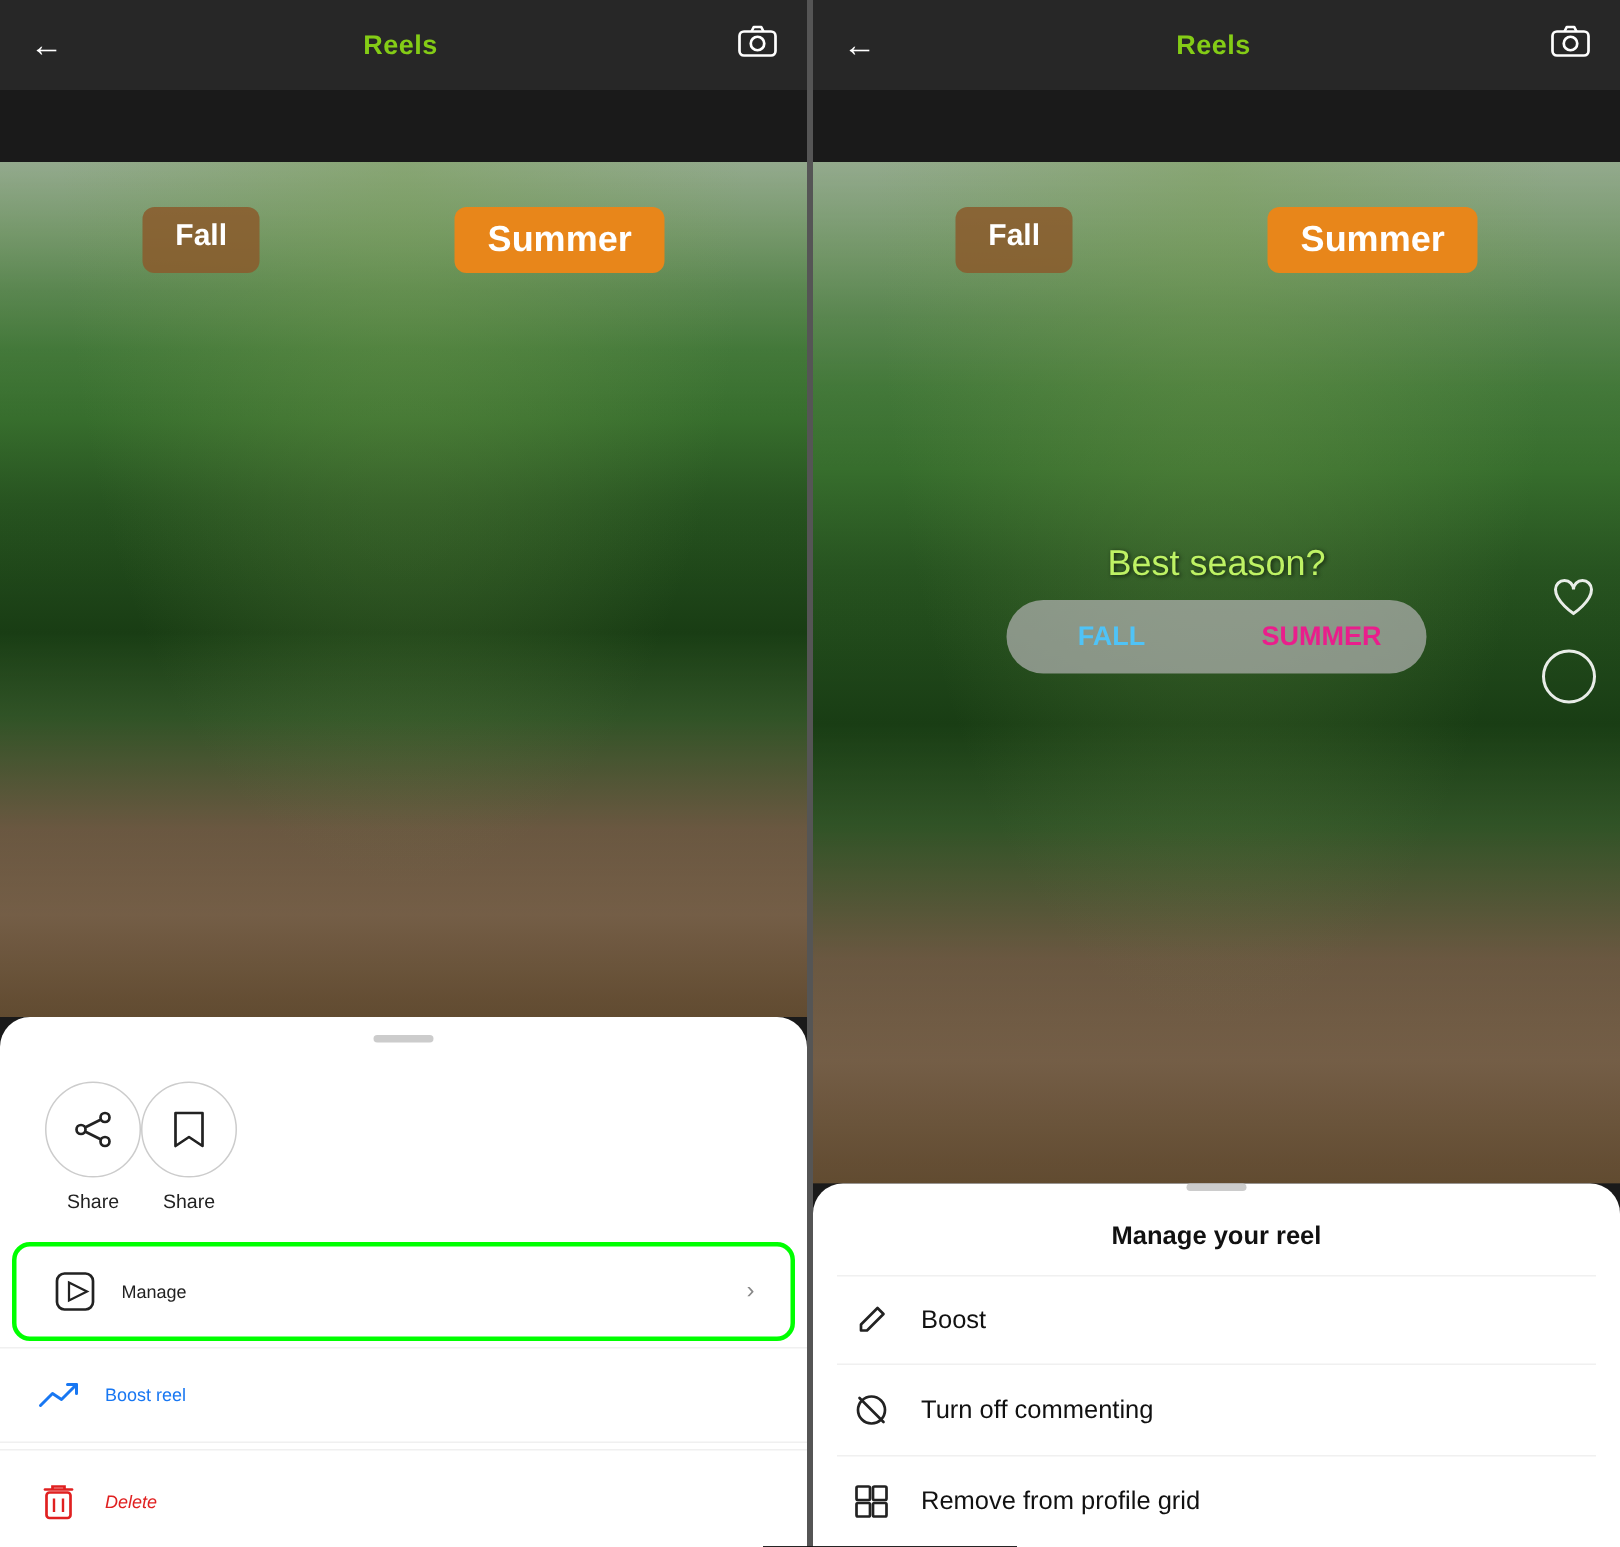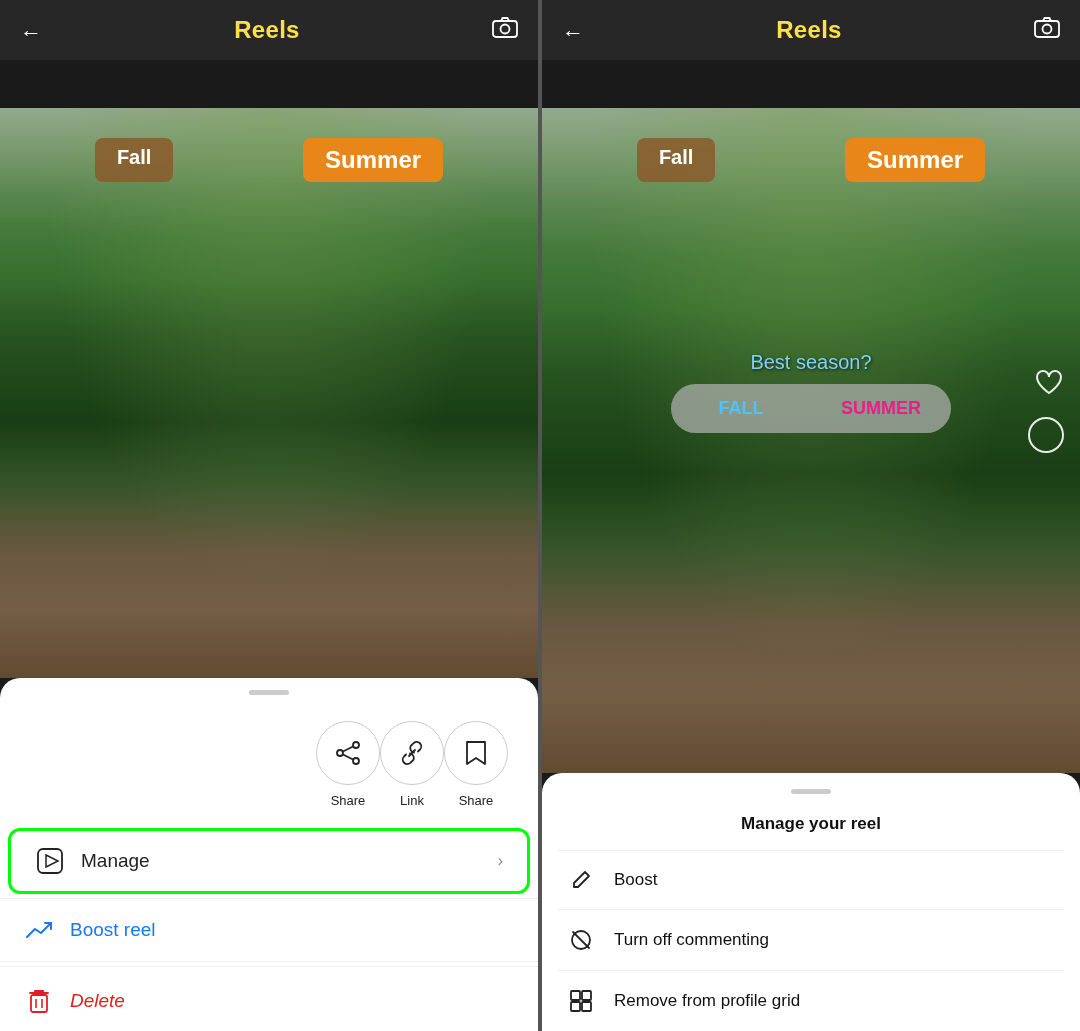--- a/index.html
+++ b/index.html
@@ -29,23 +29,23 @@
       height: 60px;
       background: rgba(40,40,40,0.95);
       display: flex;
       align-items: center;
       justify-content: space-between;
       padding: 0 20px;
       position: relative;
       z-index: 10;
     }
     .header-title {
-      font-size: 24px;
+      font-size: 18px;
       font-weight: 600;
-      color: #fde047;
+      color: #84cc16;
       letter-spacing: 0.3px;
     }
     .header-back {
       color: #fff;
       font-size: 22px;
       cursor: pointer;
     }
     .header-camera {
       color: #fff;
       font-size: 22px;
@@ -131,21 +131,21 @@
       width: 40px;
       height: 5px;
       background: #ccc;
       border-radius: 3px;
       margin: 0 auto 16px auto;
     }
 
     
     .action-icons {
       display: flex;
-      justify-content: flex-end;
+      justify-content: flex-start;
       padding: 10px 30px 20px 30px;
     }
     .action-item {
       display: flex;
       flex-direction: column;
       align-items: center;
       gap: 8px;
       cursor: pointer;
     }
     .action-circle {
@@ -180,21 +180,21 @@
     }
     .menu-icon {
       width: 30px;
       font-size: 22px;
       margin-right: 16px;
       display: flex;
       align-items: center;
       justify-content: center;
     }
     .menu-text {
-      font-size: 19px;
+      font-size: 12px;
       color: #222;
       flex: 1;
     }
     .menu-text.blue { color: #1877f2; }
     .menu-text.red { color: #e02020; font-style: italic; }
     .menu-chevron {
       color: #888;
       font-size: 16px;
     }
 
@@ -216,22 +216,22 @@
     .poll-overlay {
       position: absolute;
       bottom: 340px;
       left: 0; right: 0;
       display: flex;
       flex-direction: column;
       align-items: center;
       z-index: 5;
     }
     .poll-question {
-      color: #7dd3fc;
-      font-size: 20px;
+      color: #bef264;
+      font-size: 24px;
       font-weight: 500;
       text-shadow: 1px 1px 3px rgba(0,0,0,0.7);
       margin-bottom: 10px;
     }
     .poll-options {
       display: flex;
       background: rgba(180,180,180,0.7);
       border-radius: 30px;
       overflow: hidden;
       width: 280px;
@@ -266,21 +266,21 @@
       border: 2px solid #fff;
       border-radius: 50%;
       z-index: 6;
       opacity: 0.9;
     }
 
     
     .manage-sheet {
       background: #fff;
       border-radius: 20px 20px 0 0;
-      padding: 16px 0 0 0;
+      padding: 0 0 0 0;
       z-index: 20;
       position: relative;
     }
     .manage-title {
       font-size: 17px;
       font-weight: 700;
       text-align: center;
       color: #111;
       padding: 4px 0 16px 0;
     }
@@ -348,31 +348,20 @@
             <circle cx="22" cy="6" r="3" stroke="#222" stroke-width="1.8"></circle>
             <circle cx="22" cy="22" r="3" stroke="#222" stroke-width="1.8"></circle>
             <circle cx="6" cy="14" r="3" stroke="#222" stroke-width="1.8"></circle>
             <line x1="9" y1="12.5" x2="19" y2="7.5" stroke="#222" stroke-width="1.8"></line>
             <line x1="9" y1="15.5" x2="19" y2="20.5" stroke="#222" stroke-width="1.8"></line>
           </svg>
         </div>
         <span class="action-label">Share</span>
       </div>
 
-      <div class="action-item">
-        <div class="action-circle">
-
-          <svg width="28" height="28" viewBox="0 0 28 28" fill="none">
-            <path d="M11 17l6-6" stroke="#222" stroke-width="1.8" stroke-linecap="round"></path>
-            <path d="M8 15.5l-2 2a4.5 4.5 0 006.36 6.36l3-3A4.5 4.5 0 0012 14.5" stroke="#222" stroke-width="1.8" stroke-linecap="round"></path>
-            <path d="M20 12.5l2-2a4.5 4.5 0 00-6.36-6.36l-3 3A4.5 4.5 0 0016 13.5" stroke="#222" stroke-width="1.8" stroke-linecap="round"></path>
-          </svg>
-        </div>
-        <span class="action-label">Link</span>
-      </div>
 
       <div class="action-item">
         <div class="action-circle">
 
           <svg width="26" height="30" viewBox="0 0 26 30" fill="none">
             <path d="M4 4h18v22l-9-6-9 6V4z" stroke="#222" stroke-width="1.8" stroke-linejoin="round"></path>
           </svg>
         </div>
         <span class="action-label">Share</span>
       </div>

